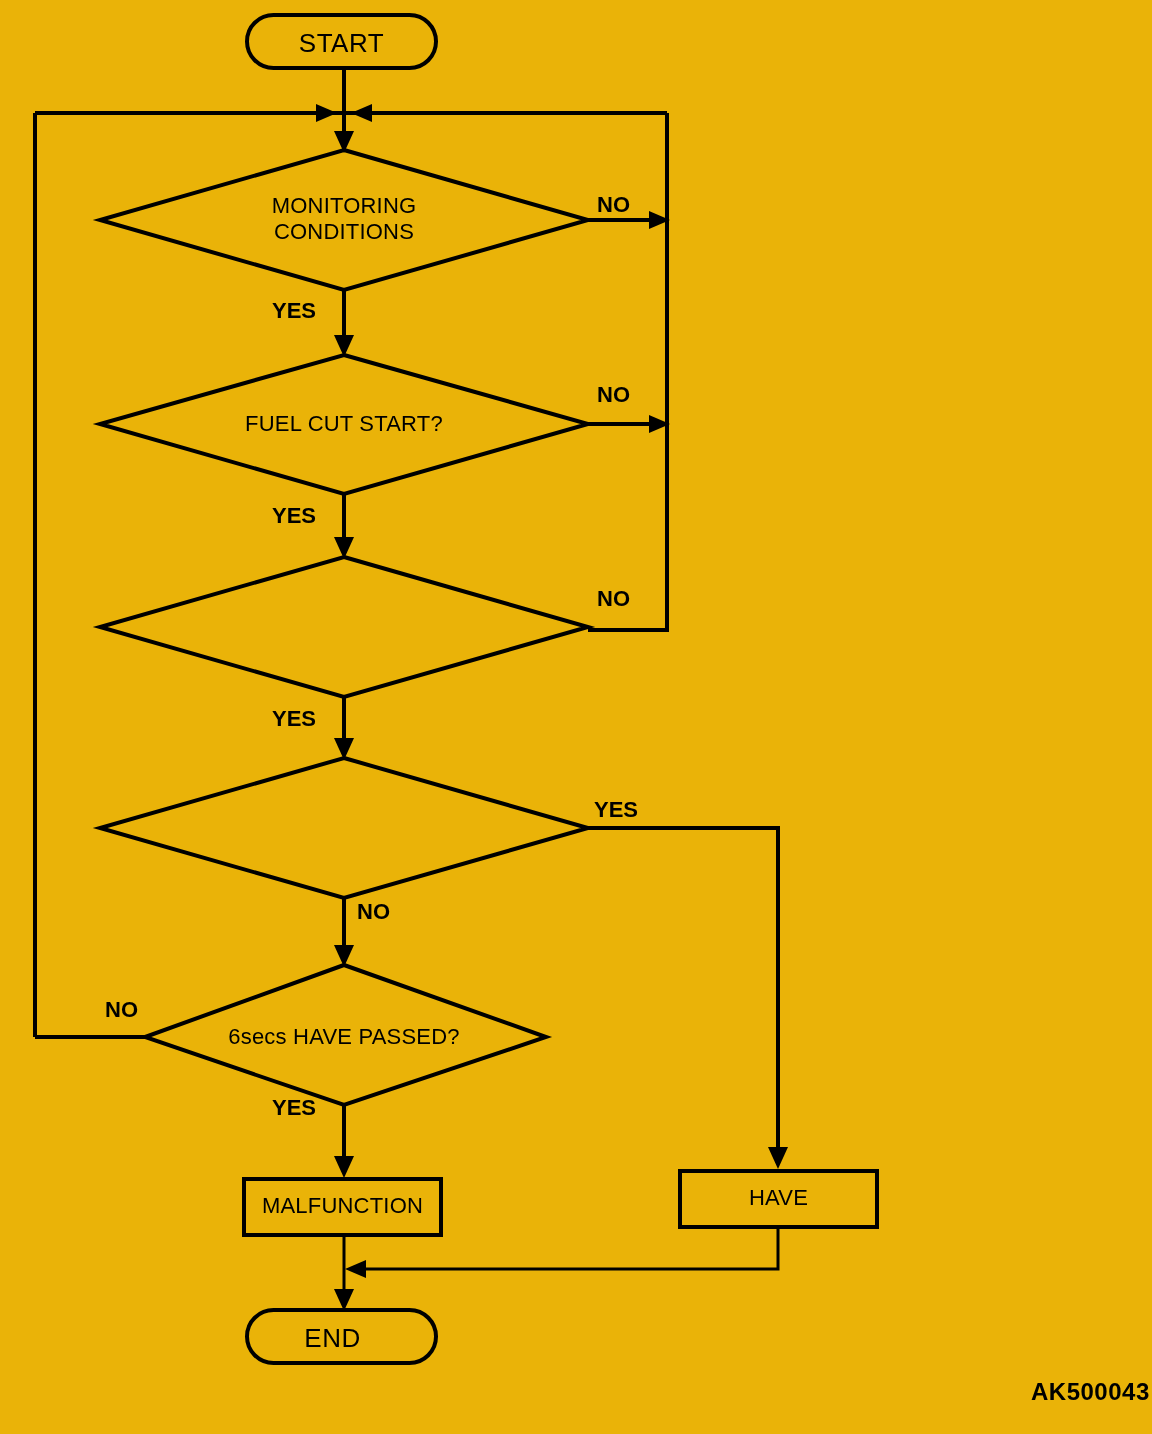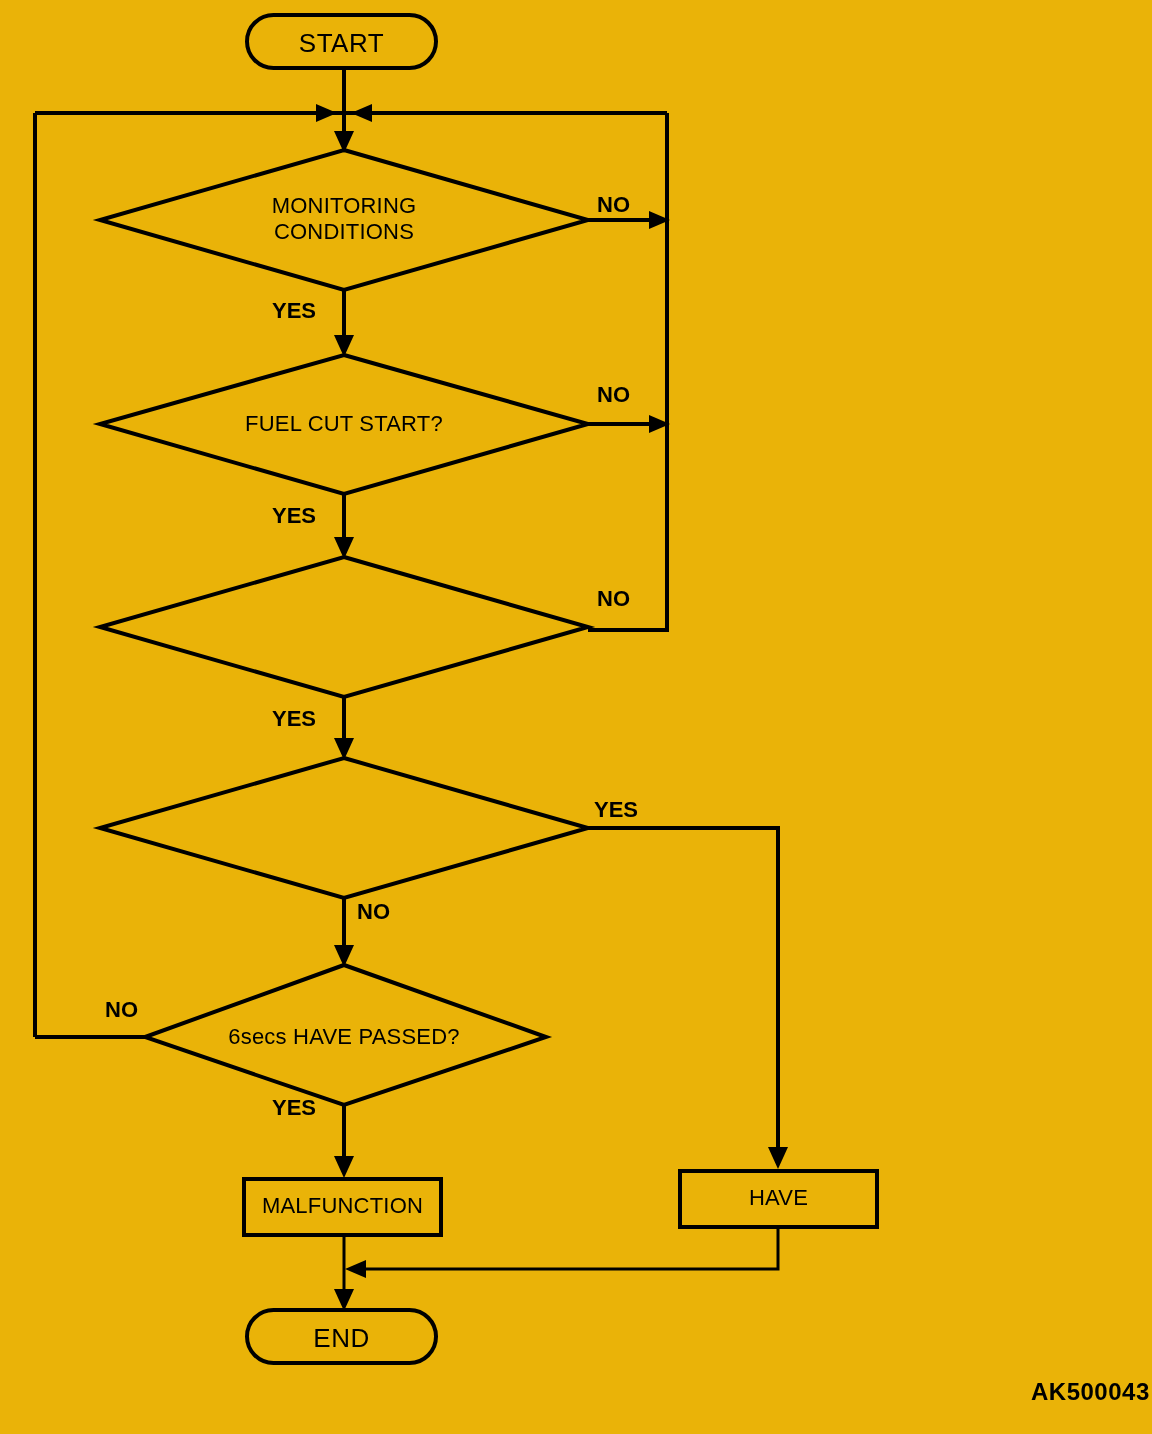--- a/index.html
+++ b/index.html
@@ -172,21 +172,21 @@
   <div class="node-text diamond-text" style="left:194px; top:411px; width:300px;">FUEL CUT START?</div>
 
 
 
   <div class="node-text diamond-text" style="left:194px; top:1024px; width:300px;text-align:center;">6secs HAVE PASSED?</div>
 
   <div class="node-text box-text" style="left:244px; top:1193px; width:197px;">MALFUNCTION</div>
 
   <div class="node-text box-text" style="left:680px; top:1185px; width:197px;">HAVE</div>
 
-  <div class="node-text terminal-text" style="left:247px; top:1323px; width:189px;">END</div>
+  <div class="node-text terminal-text" style="left:238px; top:1323px; width:189px;">END</div>
 
   <div class="edge-label" style="left:597px; top:192px;">NO</div>
   <div class="edge-label" style="left:272px; top:298px;">YES</div>
 
   <div class="edge-label" style="left:597px; top:382px;">NO</div>
   <div class="edge-label" style="left:272px; top:503px;">YES</div>
 
   <div class="edge-label" style="left:597px; top:586px;">NO</div>
   <div class="edge-label" style="left:272px; top:706px;">YES</div>
 

